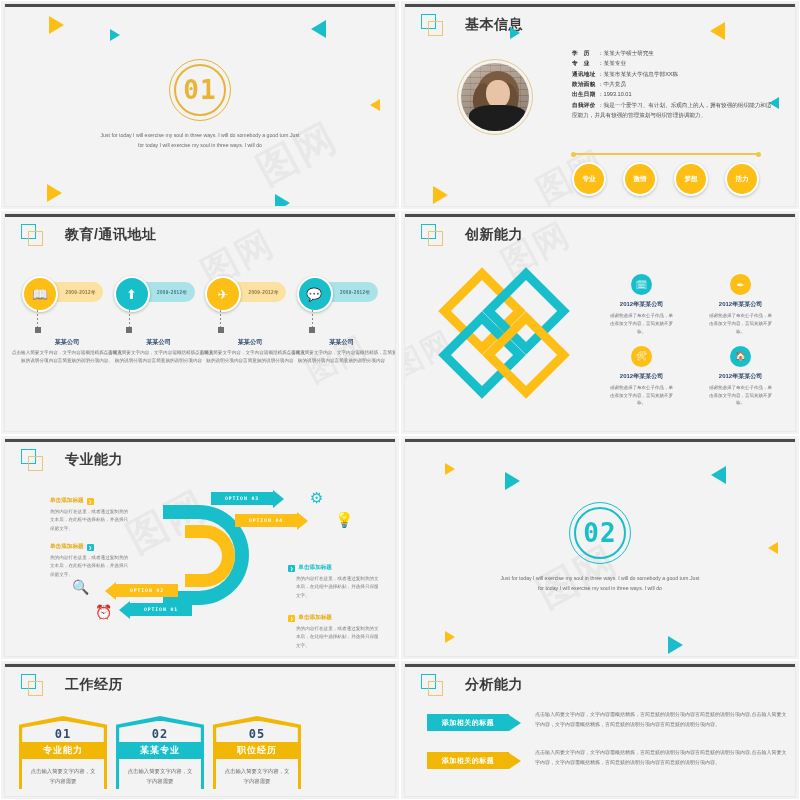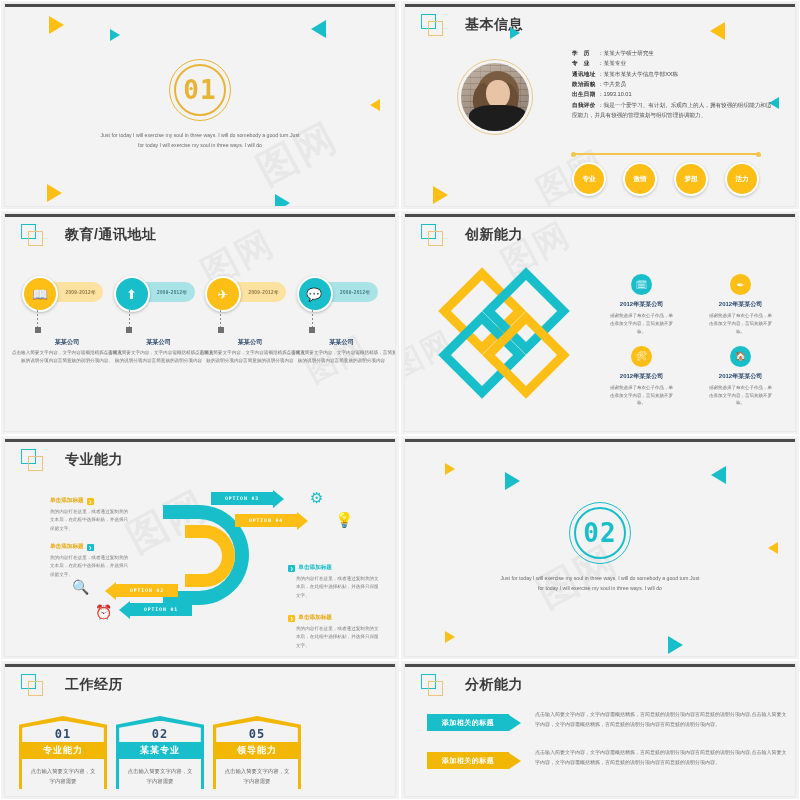--- a/index.html
+++ b/index.html
@@ -508,21 +508,21 @@
             </div>
           <div class="bar">某某专业</div>
           <div class="body">点击输入简要文字内容，文字内容需要</div>
         </div>
         <div class="house y">
           <div class="roof">
               <div class="inner">
                 <span class="num">05</span>
               </div>
             </div>
-          <div class="bar">领导能力</div>
+          <div class="bar">职位经历</div>
           <div class="body">点击输入简要文字内容，文字内容需要</div>
         </div>
       </div>
     </div>
   </div>
 
   <div class="slide">
     <div class="canvas">
       <div class="hdr">
         <div class="sq">

